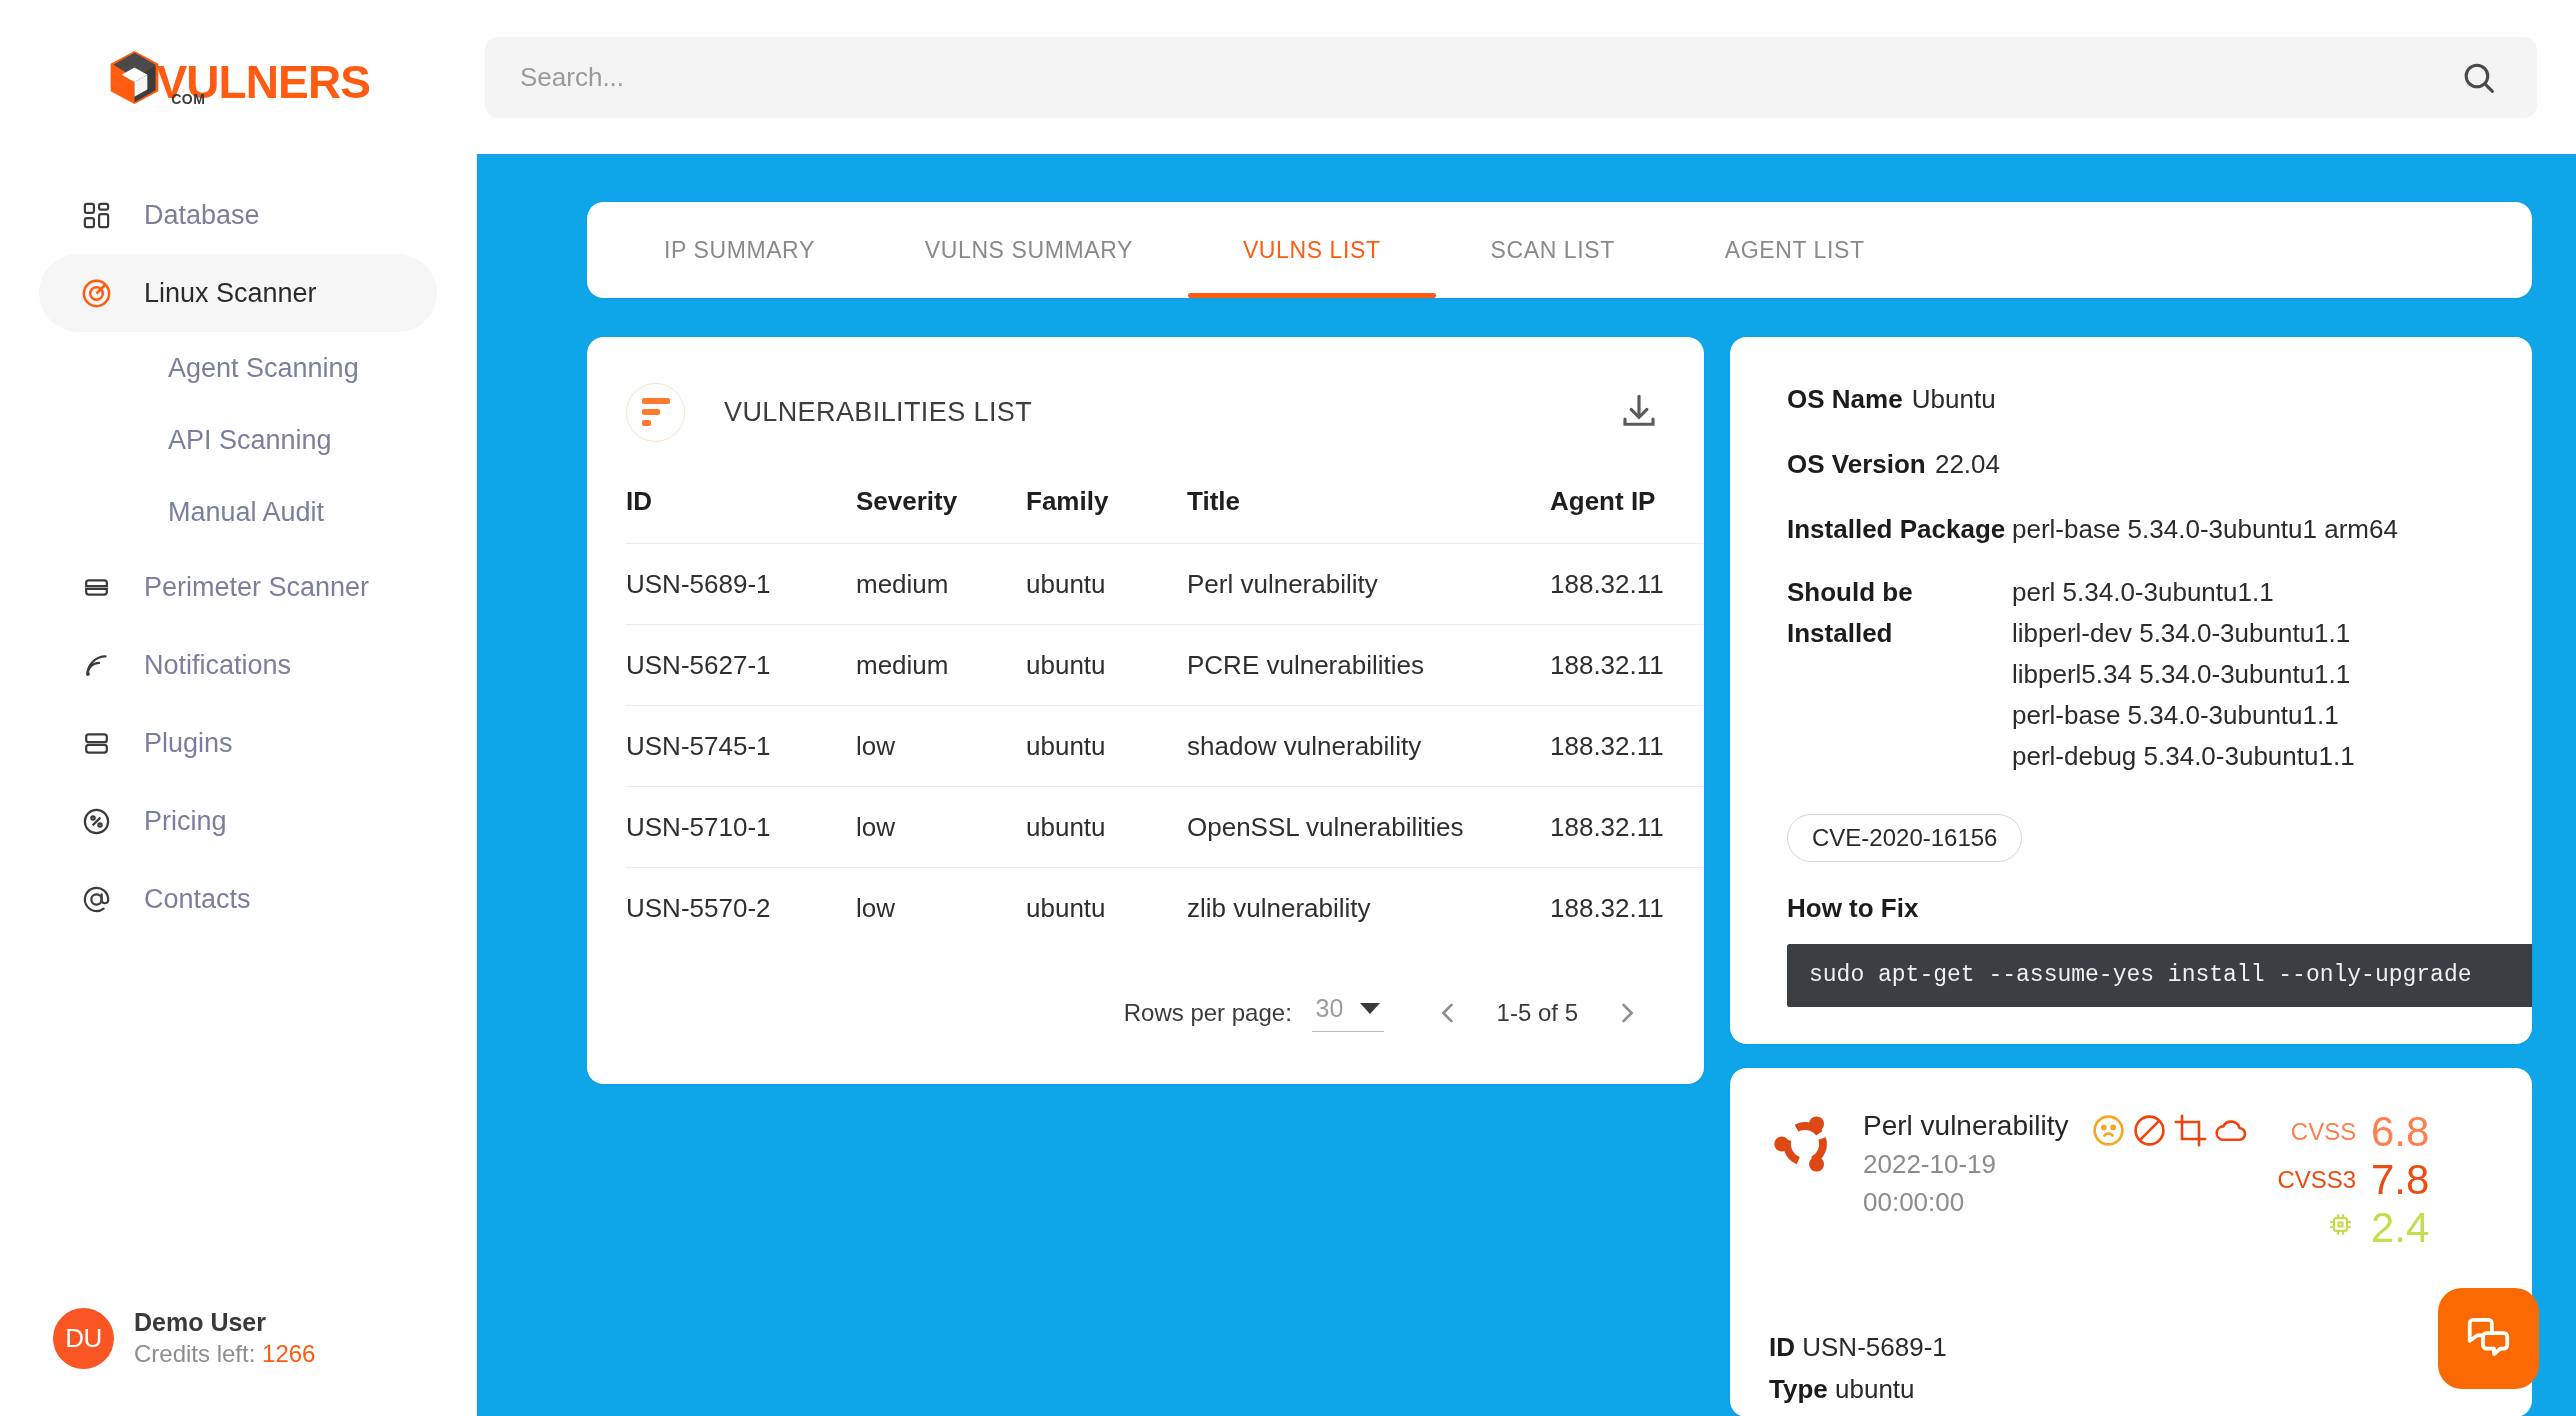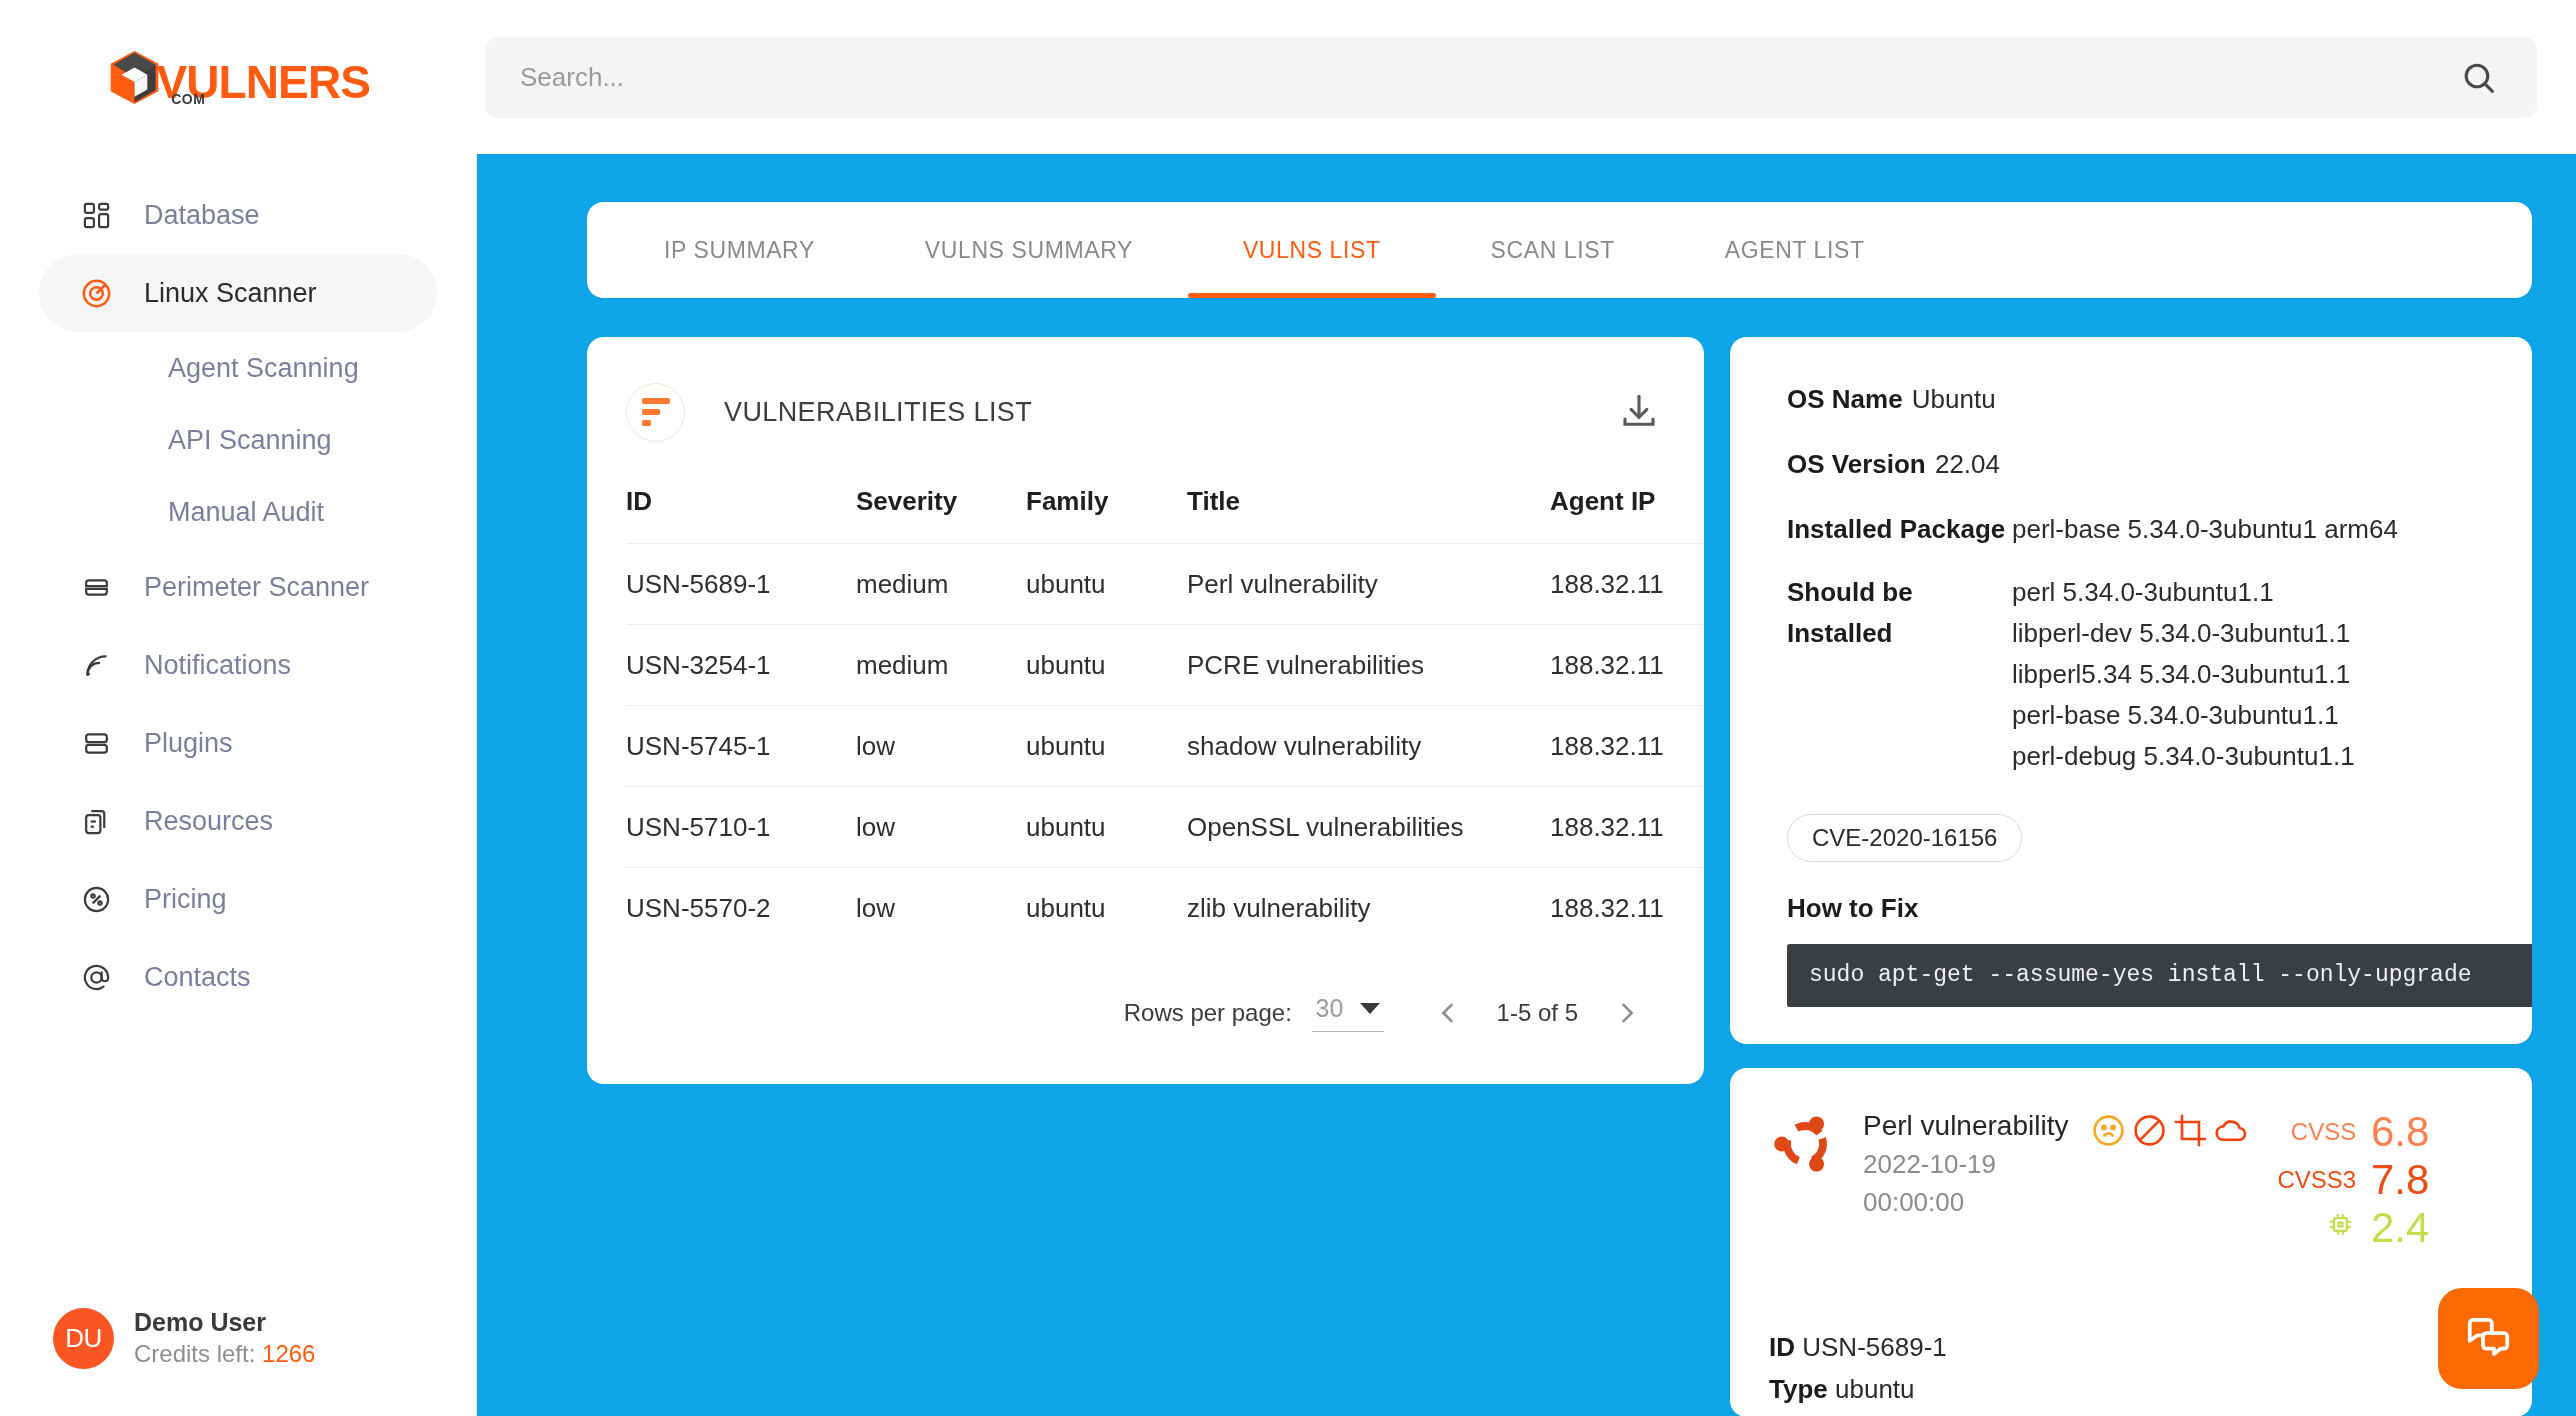--- a/index.html
+++ b/index.html
@@ -302,31 +302,20 @@
         <div class="nav-item">
           <span class="nav-ico">
             <svg width="31" height="31" viewBox="0 0 24 24" fill="none" stroke="#3b3b3b" stroke-width="1.7">
               <rect x="4" y="5" width="16" height="6" rx="2"></rect>
                 <rect x="4" y="13" width="16" height="6" rx="2"></rect>
             </svg>
           </span>
           <span class="nav-label">Plugins</span>
         </div>
 
-        <div class="nav-item">
-          <span class="nav-ico">
-            <svg width="31" height="31" viewBox="0 0 24 24" fill="none" stroke="#3b3b3b" stroke-width="1.7">
-              <rect x="4" y="7" width="11" height="14" rx="2"></rect>
-                <path d="M8 4h8a2 2 0 0 1 2 2v11"></path>
-              <line x1="7.5" y1="12" x2="11.5" y2="12"></line>
-                <line x1="7.5" y1="16" x2="10" y2="16"></line>
-            </svg>
-          </span>
-          <span class="nav-label">Resources</span>
-        </div>
 
         <div class="nav-item">
           <span class="nav-ico">
             <svg width="31" height="31" viewBox="0 0 24 24" fill="none" stroke="#3b3b3b" stroke-width="1.7">
               <circle cx="12" cy="12" r="9"></circle>
                 <line x1="9" y1="15" x2="15" y2="9"></line>
               <circle cx="9.3" cy="9.3" r="1.3"></circle>
                 <circle cx="14.7" cy="14.7" r="1.3"></circle>
             </svg>
           </span>
@@ -396,21 +385,21 @@
             </thead>
             <tbody>
               <tr>
                 <td>USN-5689-1</td>
                 <td class="sev-medium">medium</td>
                 <td>ubuntu</td>
                 <td>Perl vulnerability</td>
                 <td>188.32.11</td>
               </tr>
               <tr>
-                <td>USN-3254-1</td>
+                <td>USN-5627-1</td>
                 <td class="sev-medium">medium</td>
                 <td>ubuntu</td>
                 <td>PCRE vulnerabilities</td>
                 <td>188.32.11</td>
               </tr>
               <tr>
                 <td>USN-5745-1</td>
                 <td class="sev-low">low</td>
                 <td>ubuntu</td>
                 <td>shadow vulnerability</td>

